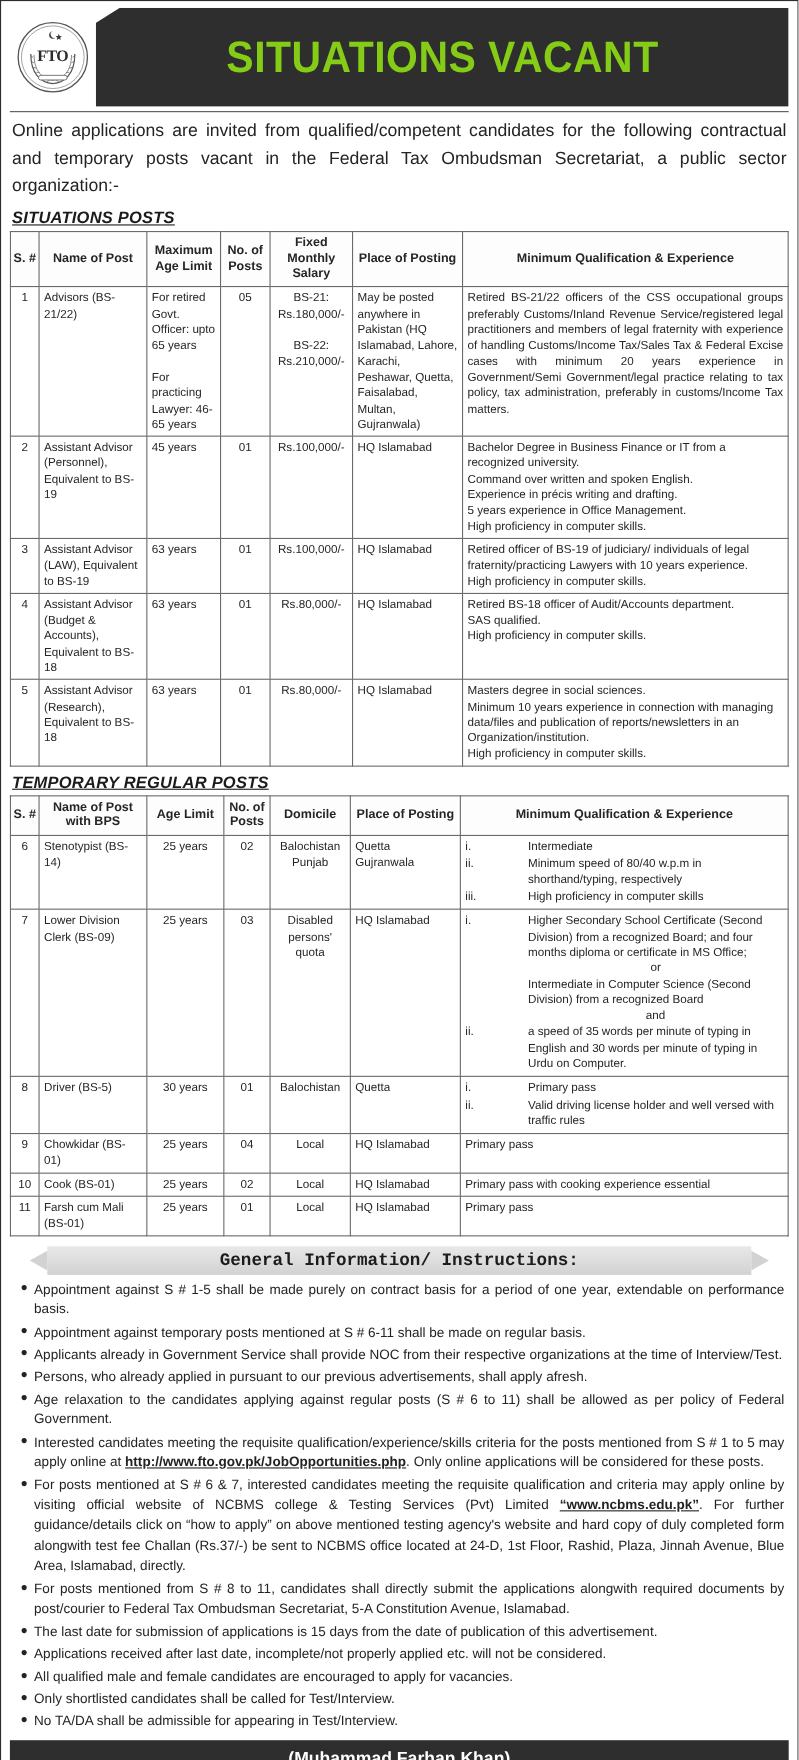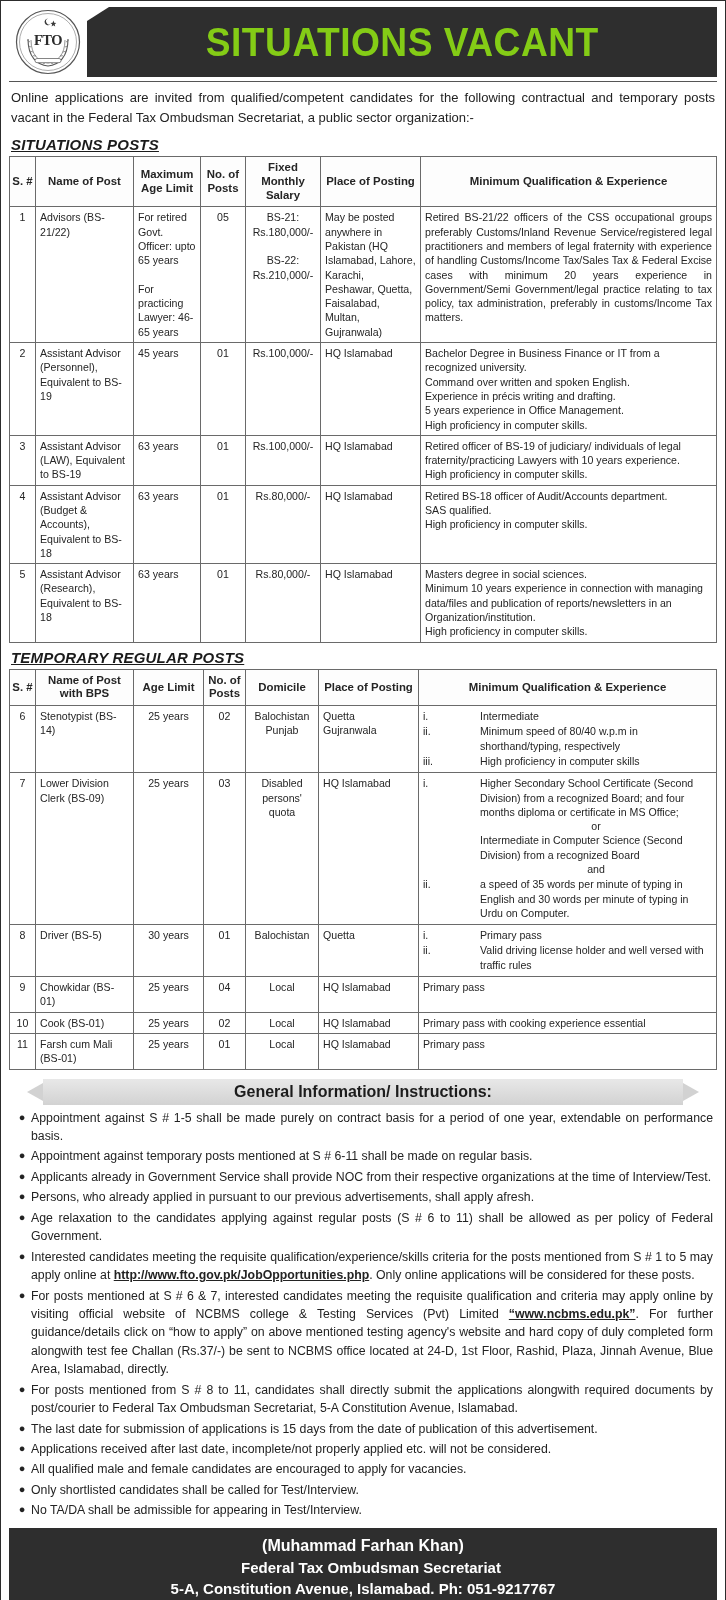--- a/index.html
+++ b/index.html
@@ -16,21 +16,21 @@
     min-height: 1600px;
     background: #fff;
     padding: 6px 8px 0 8px;
     border: 1px solid #2c2c2c;
   }
 
   
   .banner {
     display: flex;
     align-items: stretch;
-    height: 70px;
+    height: 90px;
     margin-bottom: 4px;
   }
   .logo-box {
     width: 78px;
     display: flex;
     align-items: center;
     justify-content: center;
     flex: 0 0 78px;
     background: #fff;
   }
@@ -51,21 +51,21 @@
     letter-spacing: 0.5px;
     font-family: "Liberation Sans", sans-serif;
     transform: scaleX(0.93);
     white-space: nowrap;
   }
 
   .hr-thin { border:0; border-top:1px solid #555; margin:3px 0 6px 0; }
 
   
   .intro {
-    font-size: 13px;
+    font-size: 16px;
     line-height: 1.55;
     text-align: justify;
     margin: 0 2px 8px 2px;
     color: #232323;
   }
 
   
   .section-title {
     font-size: 15px;
     font-weight: bold;
@@ -129,20 +129,21 @@
   }
   .ribbon {
     position: relative;
     background: linear-gradient(#e8e8e8, #d2d2d2);
     width: 640px;
     text-align: center;
     padding: 4px 0;
     font-size: 16px;
     font-weight: bold;
     color: #1c1c1c;
+    font-family: Liberation Mono, monospace;
   }
   .ribbon::before, .ribbon::after {
     content: "";
     position: absolute;
     top: 4px;
     width: 0; height: 0;
     border-top: 9px solid transparent;
     border-bottom: 9px solid transparent;
   }
   .ribbon::before { left: -16px; border-right: 16px solid #d2d2d2; }

